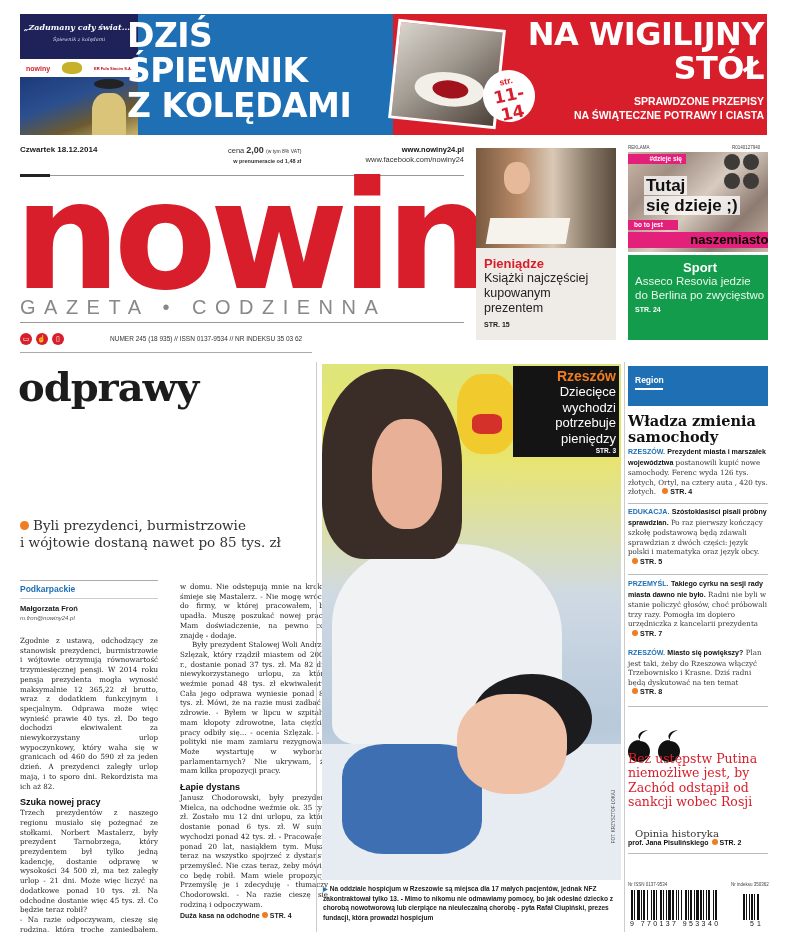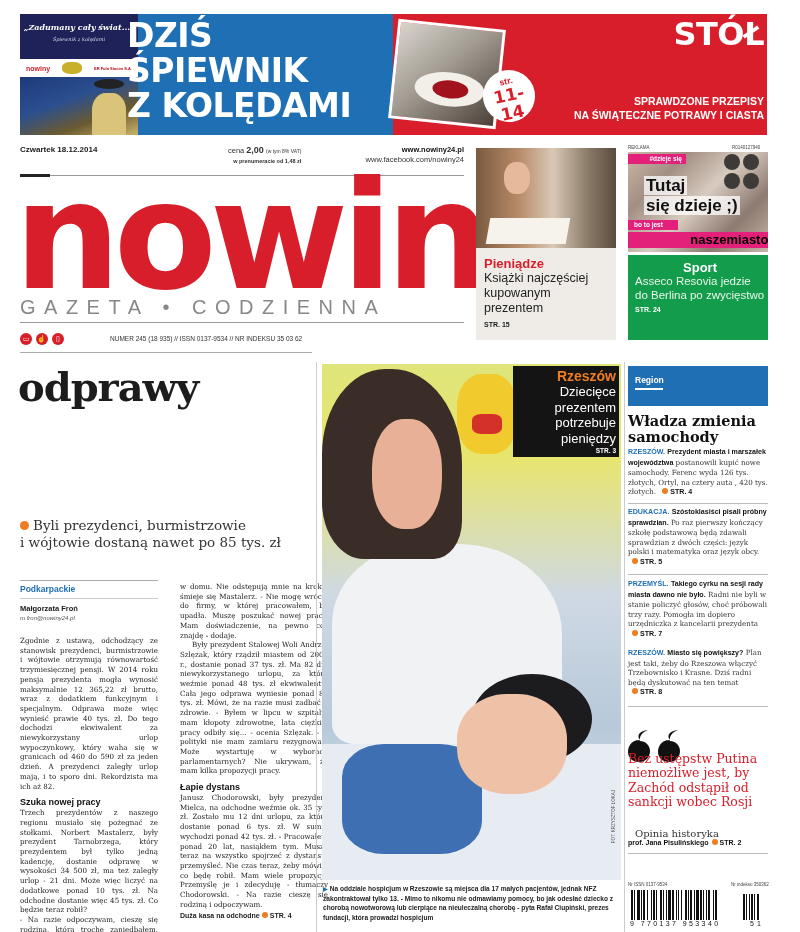--- a/index.html
+++ b/index.html
@@ -175,20 +175,21 @@
 <div class="abs food-photo">
   <div class="plate">
       <div class="soup"></div>
     </div>
 </div>
 <div class="abs str-circle">
   <span class="s1">str.</span>
   <span class="s2">11-14</span>
 </div>
 <div class="abs banner-right-title">
+  <div>NA WIGILIJNY</div>
   <div>STÓŁ</div>
 </div>
 <div class="abs banner-right-sub">
   <div>SPRAWDZONE PRZEPISY</div>
   <div>NA ŚWIĄTECZNE POTRAWY I CIASTA</div>
 </div>
 
 <div class="abs dateline">Czwartek 18.12.2014</div>
 <div class="abs price">
   <div><span>cena</span> <b>2,00</b> <small>(w tym 8% VAT)</small></div>
@@ -287,21 +288,21 @@
     <div class="nurse-face"></div>
   <div class="bed"></div>
   <div class="boy-shirt"></div>
   <div class="boy-hair"></div>
     <div class="boy-face"></div>
 </div>
 <div class="abs photo-credit">FOT. KRZYSZTOF ŁOKAJ</div>
 <div class="abs overlay">
   <div class="ov-cat">Rzeszów</div>
   <div class="ov-text">Dziecięce</div>
-  <div class="ov-text">prezentem</div>
+  <div class="ov-text">wychodzi</div>
   <div class="ov-text">potrzebuje</div>
   <div class="ov-text">pieniędzy</div>
   <div class="ov-str">STR. 3</div>
 </div>
 <div class="abs caption">
   <span class="tri">▶</span><span>Na oddziale hospicjum w Rzeszowie są miejsca dla 17 małych pacjentów, jednak NFZ zakontraktował tylko 13. - Mimo to nikomu nie odmawiamy pomocy, bo jak odesłać dziecko z chorobą nowotworową lub cierpiące na nieuleczalną chorobę - pyta Rafał Ciupiński, prezes fundacji, która prowadzi hospicjum</span>
 </div>
 
 <div class="abs vrule2"></div>
 <div class="abs region-hdr">

